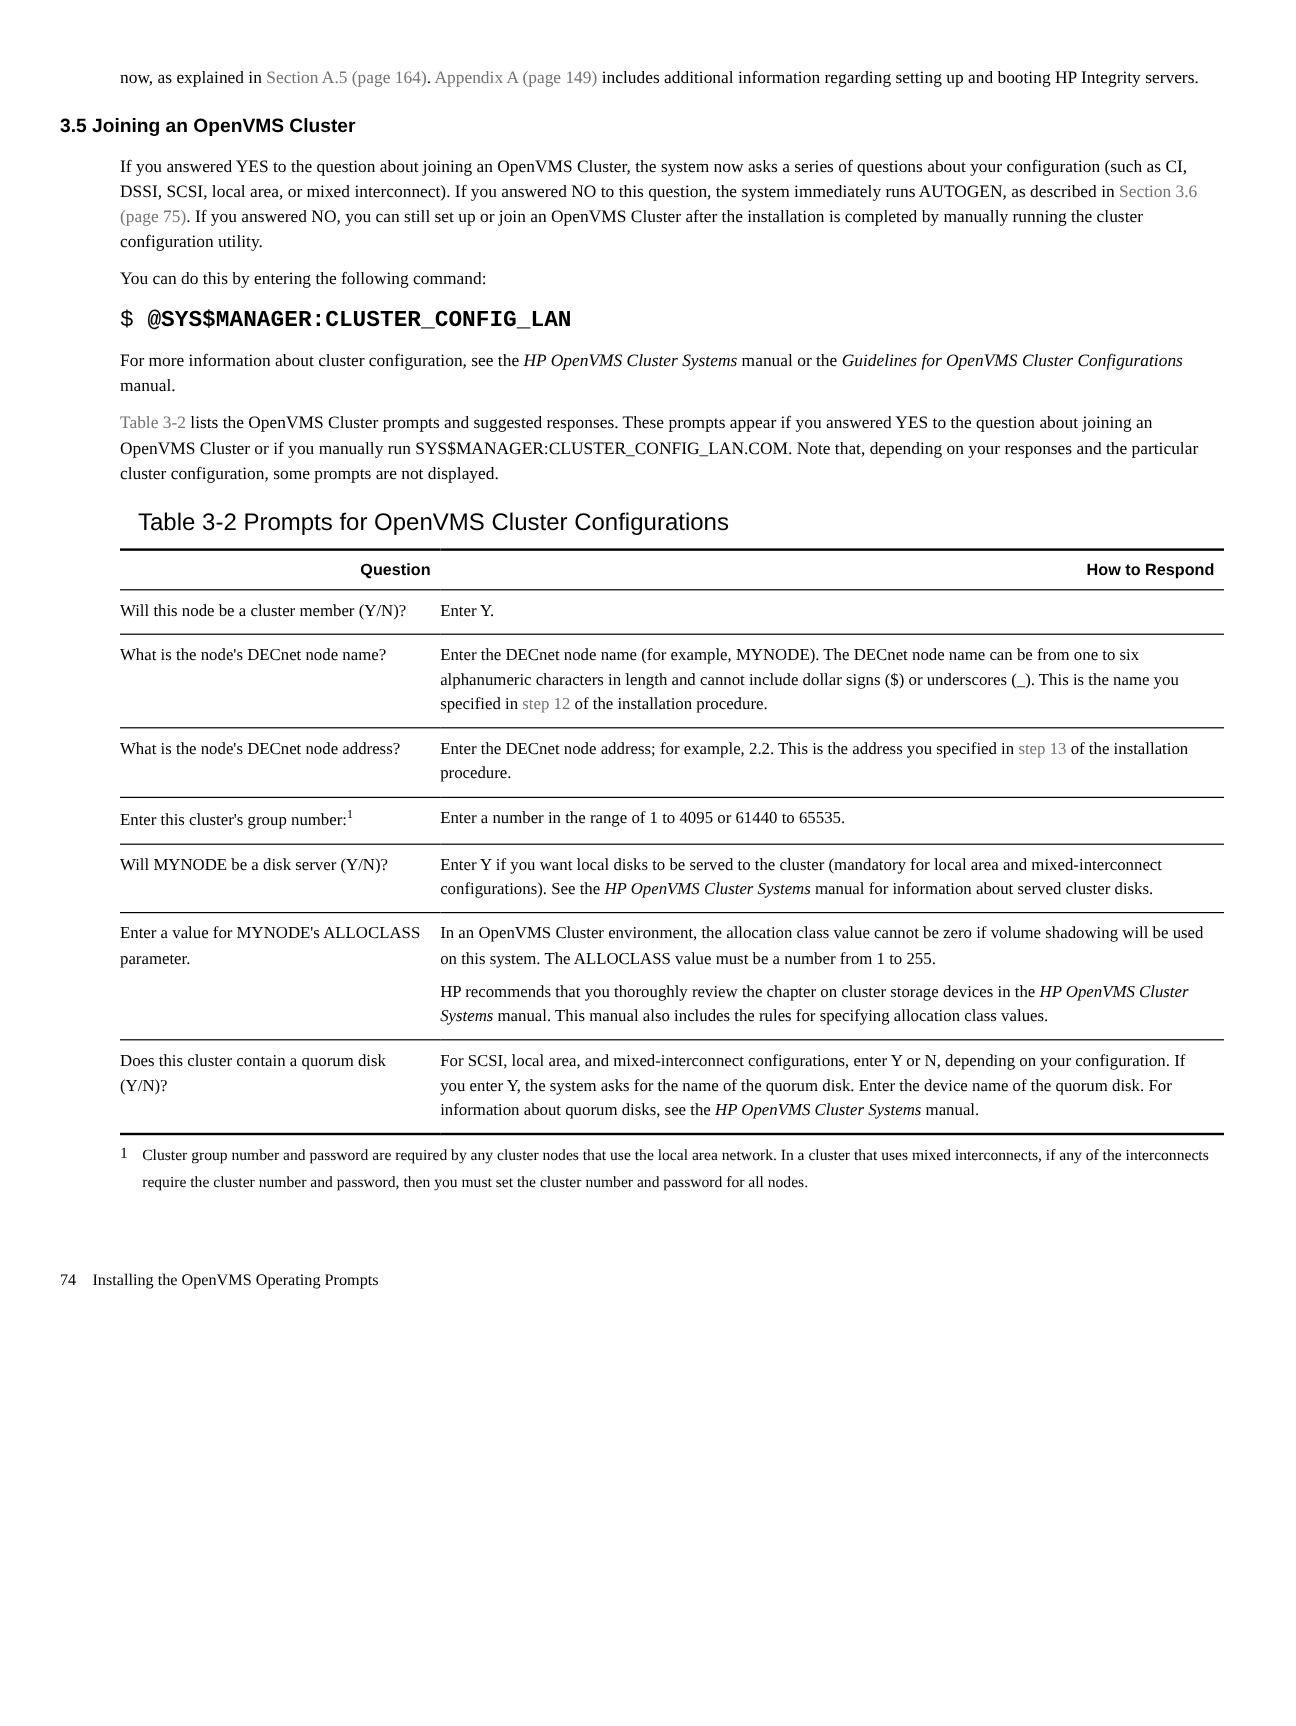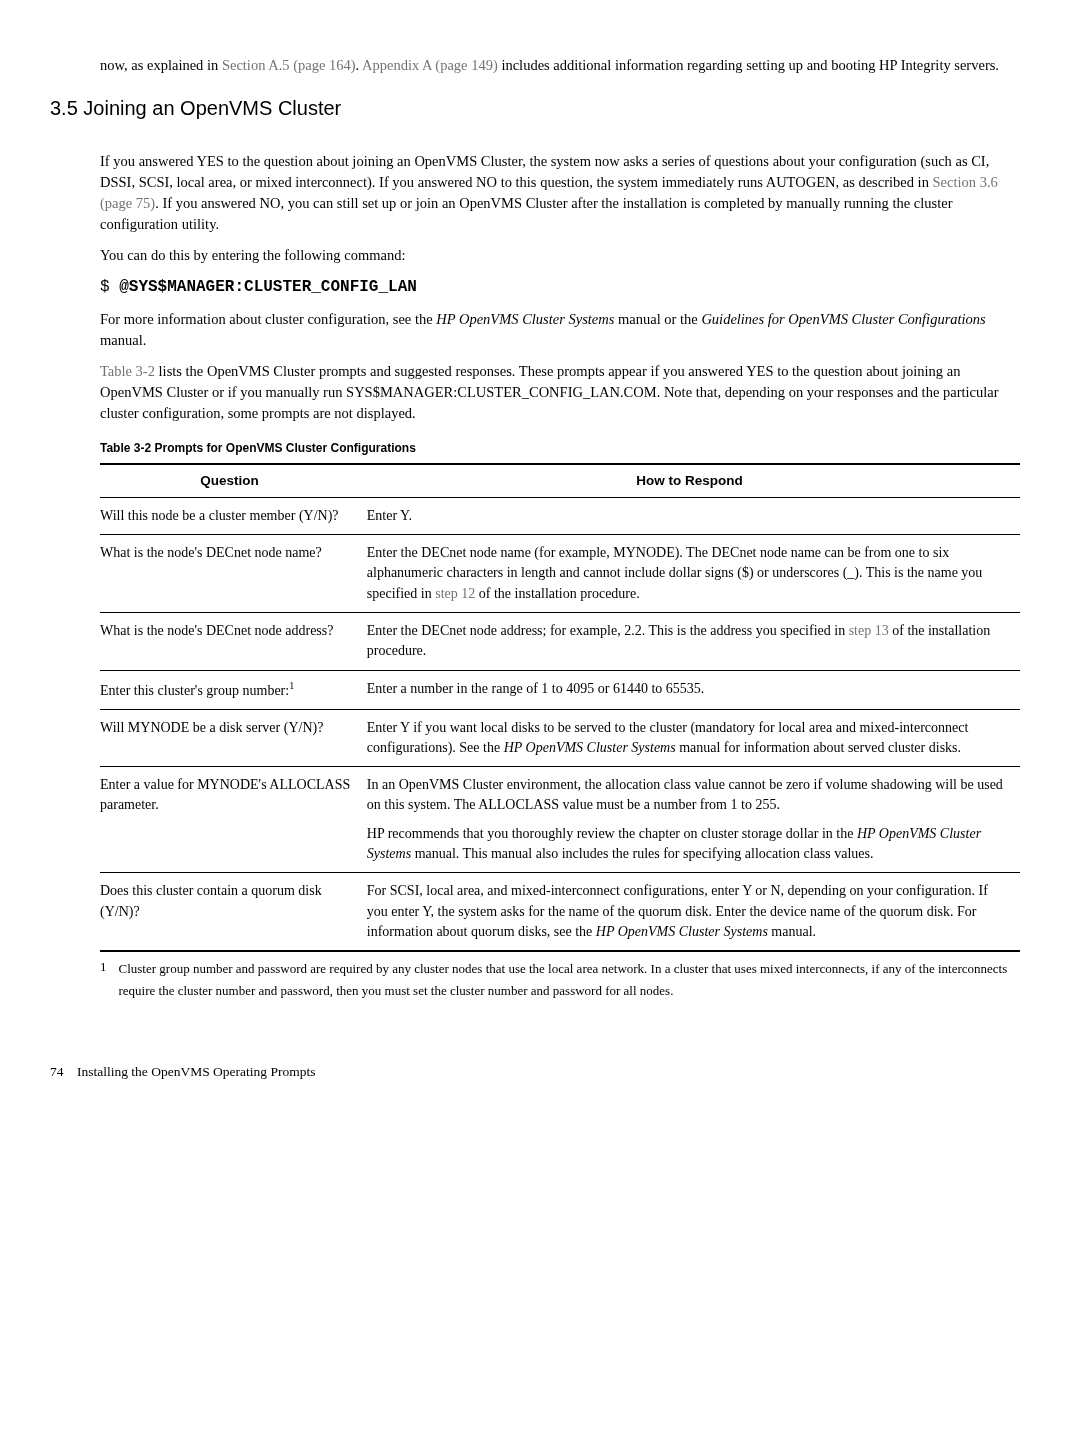--- a/index.html
+++ b/index.html
@@ -13,53 +13,53 @@
   }
   .intro-top {
     margin-bottom: 18px;
   }
   a.link {
     color: #737373;
     text-decoration: none;
   }
   h1.section-title {
     font-family: "Trebuchet MS", "Lucida Sans", Arial, sans-serif;
-    font-weight: normal;
-    font-size: 20px;
-    margin: 0 0 28px -50px;
+    font-weight: bold;
+    font-size: 16px;
+    margin: 0 0 12px -50px;
   }
   .body-para {
     margin: 0 0 10px 0;
   }
   code.cmd {
     font-family: "Courier New", monospace;
-    font-size: 16px;
+    font-size: 19px;
   }
   code.cmd .bold {
     font-weight: bold;
   }
   .table-title {
     font-family: "Trebuchet MS", "Lucida Sans", Arial, sans-serif;
-    font-weight: bold;
-    font-size: 12px;
-    margin: 16px 0 6px 0;
+    font-weight: normal;
+    font-size: 20px;
+    margin: 16px 0 6px 15px;
   }
   table.prompts {
     width: 100%;
     border-collapse: collapse;
     font-size: 14px;
   }
   table.prompts thead tr {
     border-top: 2.5px solid #000;
     border-bottom: 1px solid #000;
   }
   table.prompts th {
     font-family: "Trebuchet MS", "Lucida Sans", Arial, sans-serif;
     font-weight: bold;
-    text-align: center;
+    text-align: right;
     padding: 6px 8px 6px 0;
     font-size: 13.5px;
     margin-left: 35px;
   }
   table.prompts th.col-q {
     width: 29%;
   }
   table.prompts tbody tr {
     border-bottom: 1px solid #000;
   }
@@ -163,21 +163,21 @@
       <td>Will MYNODE be a disk server (Y/N)?</td>
       <td>
         <span>Enter Y if you want local disks to be served to the cluster (mandatory for local area and mixed-interconnect configurations). See the </span><em>HP OpenVMS Cluster Systems</em><span> manual for information about served cluster disks.</span>
       </td>
     </tr>
     <tr>
       <td>Enter a value for MYNODE's ALLOCLASS parameter.</td>
       <td>
         <p>In an OpenVMS Cluster environment, the allocation class value cannot be zero if volume shadowing will be used on this system. The ALLOCLASS value must be a number from 1 to 255.</p>
         <p>
-          <span>HP recommends that you thoroughly review the chapter on cluster storage dollar in the </span><em>HP OpenVMS Cluster Systems</em><span> manual. This manual also includes the rules for specifying allocation class values.</span>
+          <span>HP recommends that you thoroughly review the chapter on cluster storage devices in the </span><em>HP OpenVMS Cluster Systems</em><span> manual. This manual also includes the rules for specifying allocation class values.</span>
         </p>
       </td>
     </tr>
     <tr>
       <td>Does this cluster contain a quorum disk (Y/N)?</td>
       <td>
         <span>For SCSI, local area, and mixed-interconnect configurations, enter Y or N, depending on your configuration. If you enter Y, the system asks for the name of the quorum disk. Enter the device name of the quorum disk. For information about quorum disks, see the </span><em>HP OpenVMS Cluster Systems</em><span> manual.</span>
       </td>
     </tr>
   </tbody>

